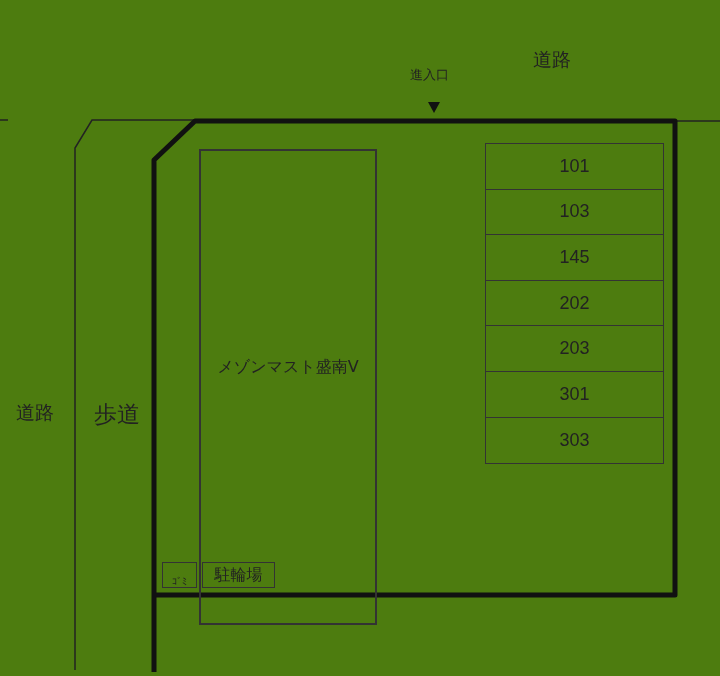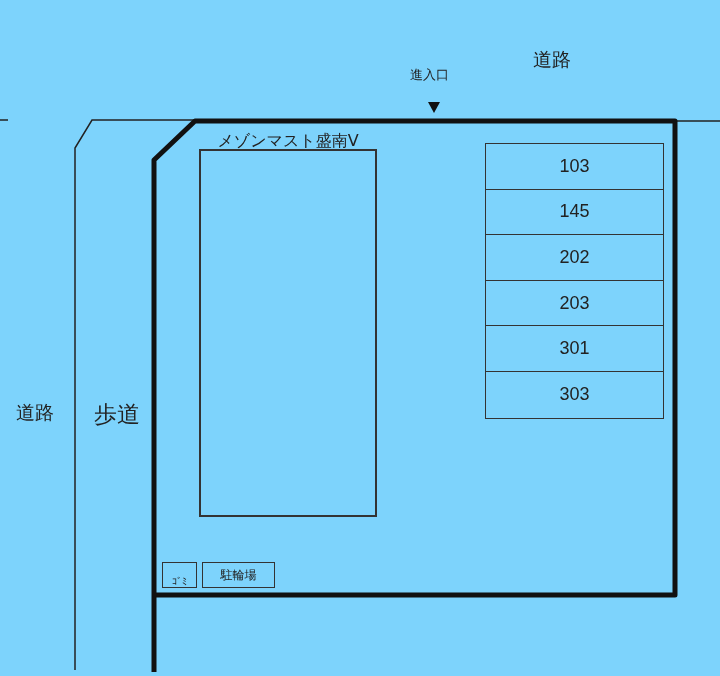--- a/index.html
+++ b/index.html
@@ -1,30 +1,30 @@
 <!DOCTYPE html>
 <html><head>
 <meta charset="utf-8">
 <style>
   html,body{margin:0;padding:0;background:#fff;}
-  #canvas{position:relative;width:720px;height:676px;overflow:hidden;background:#7dd3fc;font-family:"DejaVu Sans","Liberation Sans",sans-serif;color:#222;}
+  #canvas{position:relative;width:720px;height:676px;overflow:hidden;background:#4d7c0f;font-family:"DejaVu Sans","Liberation Sans",sans-serif;color:#222;}
   svg.lines{position:absolute;left:0;top:0;}
   .lbl{position:absolute;white-space:nowrap;line-height:1;}
   .road-top{left:533px;top:50px;font-size:19px;}
   .entrance{left:410px;top:68px;font-size:13px;}
   .arrow{left:428px;top:102px;width:0;height:0;border-left:6px solid transparent;border-right:6px solid transparent;border-top:11px solid #111;}
   .road-left{left:16px;top:403px;font-size:19px;}
   .sidewalk{left:94px;top:403px;font-size:23px;}
-  .building{position:absolute;left:199px;top:149px;width:178px;height:368px;border:2px solid #333;box-sizing:border-box;display:flex;justify-content:center;}
+  .building{position:absolute;left:199px;top:149px;width:178px;height:476px;border:2px solid #333;box-sizing:border-box;display:flex;align-items:center;justify-content:center;}
   .building span{font-size:16px;position:relative;top:-20px;}
   .units{position:absolute;left:485px;top:143px;width:179px;border:1.5px solid #333;box-sizing:border-box;}
   .unit{height:45.6px;border-bottom:1.5px solid #333;box-sizing:border-box;display:flex;align-items:center;justify-content:center;font-size:18px;font-family:"Liberation Sans","DejaVu Sans",sans-serif;}
   .unit:last-child{border-bottom:none;}
   .garbage{position:absolute;left:162px;top:562px;width:35px;height:26px;border:1.5px solid #333;box-sizing:border-box;display:flex;align-items:flex-end;justify-content:center;font-size:10px;}
-  .bike{position:absolute;left:202px;top:562px;width:73px;height:26px;border:1.5px solid #333;box-sizing:border-box;display:flex;align-items:center;justify-content:center;font-size:12px;}
+  .bike{position:absolute;left:202px;top:562px;width:73px;height:26px;border:1.5px solid #333;box-sizing:border-box;display:flex;align-items:center;justify-content:center;font-size:16px;}
 </style>
 </head>
 <body>
 
 <div id="canvas">
   <svg class="lines" width="720" height="676">
 
     <line x1="0" y1="120" x2="8" y2="120" stroke="#222" stroke-width="1.5"></line>
 
     <polyline points="75,670 75,148 92,120 195,120" fill="none" stroke="#222" stroke-width="1.5"></polyline>
@@ -38,20 +38,21 @@
   <div class="lbl entrance">進入口</div>
   <div class="lbl arrow"></div>
   <div class="lbl road-left">道路</div>
   <div class="lbl sidewalk">歩道</div>
 
   <div class="building">
     <span>メゾンマスト盛南Ⅴ</span>
   </div>
 
   <div class="units">
+    <div class="unit">101</div>
     <div class="unit">103</div>
     <div class="unit">145</div>
     <div class="unit">202</div>
     <div class="unit">203</div>
     <div class="unit">301</div>
     <div class="unit">303</div>
   </div>
 
   <div class="garbage">
     <span>ｺﾞﾐ</span>

